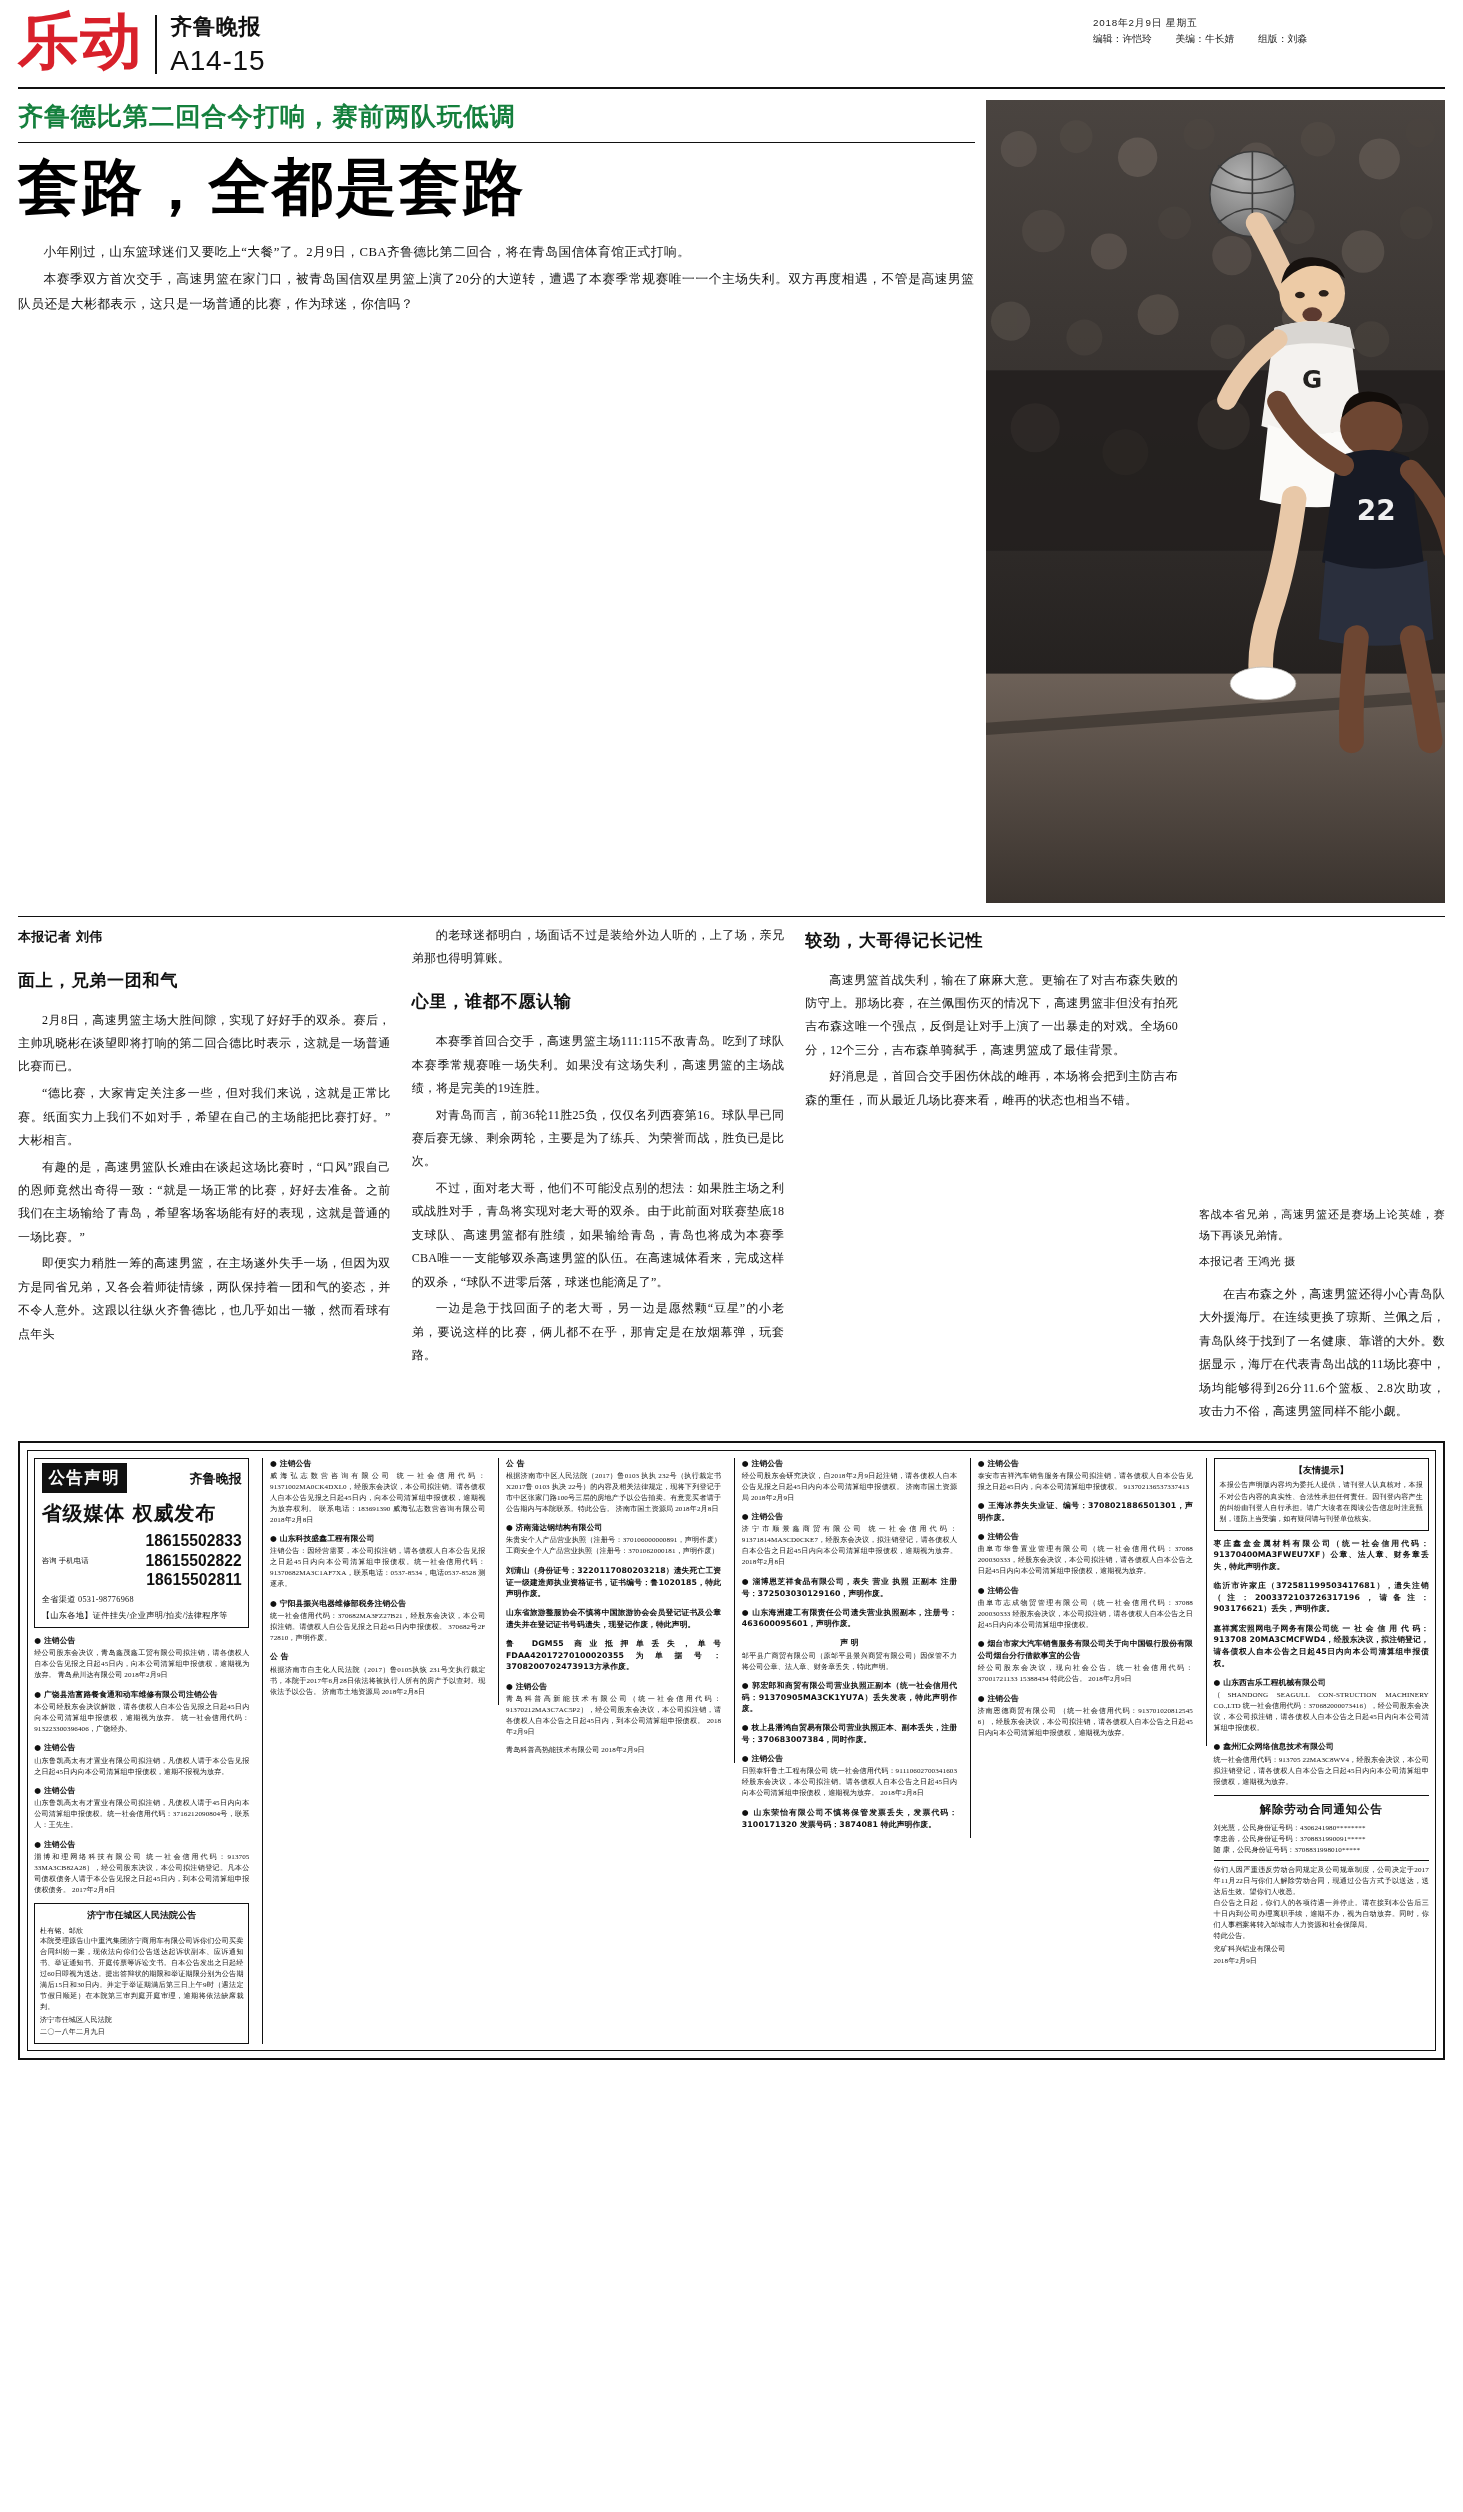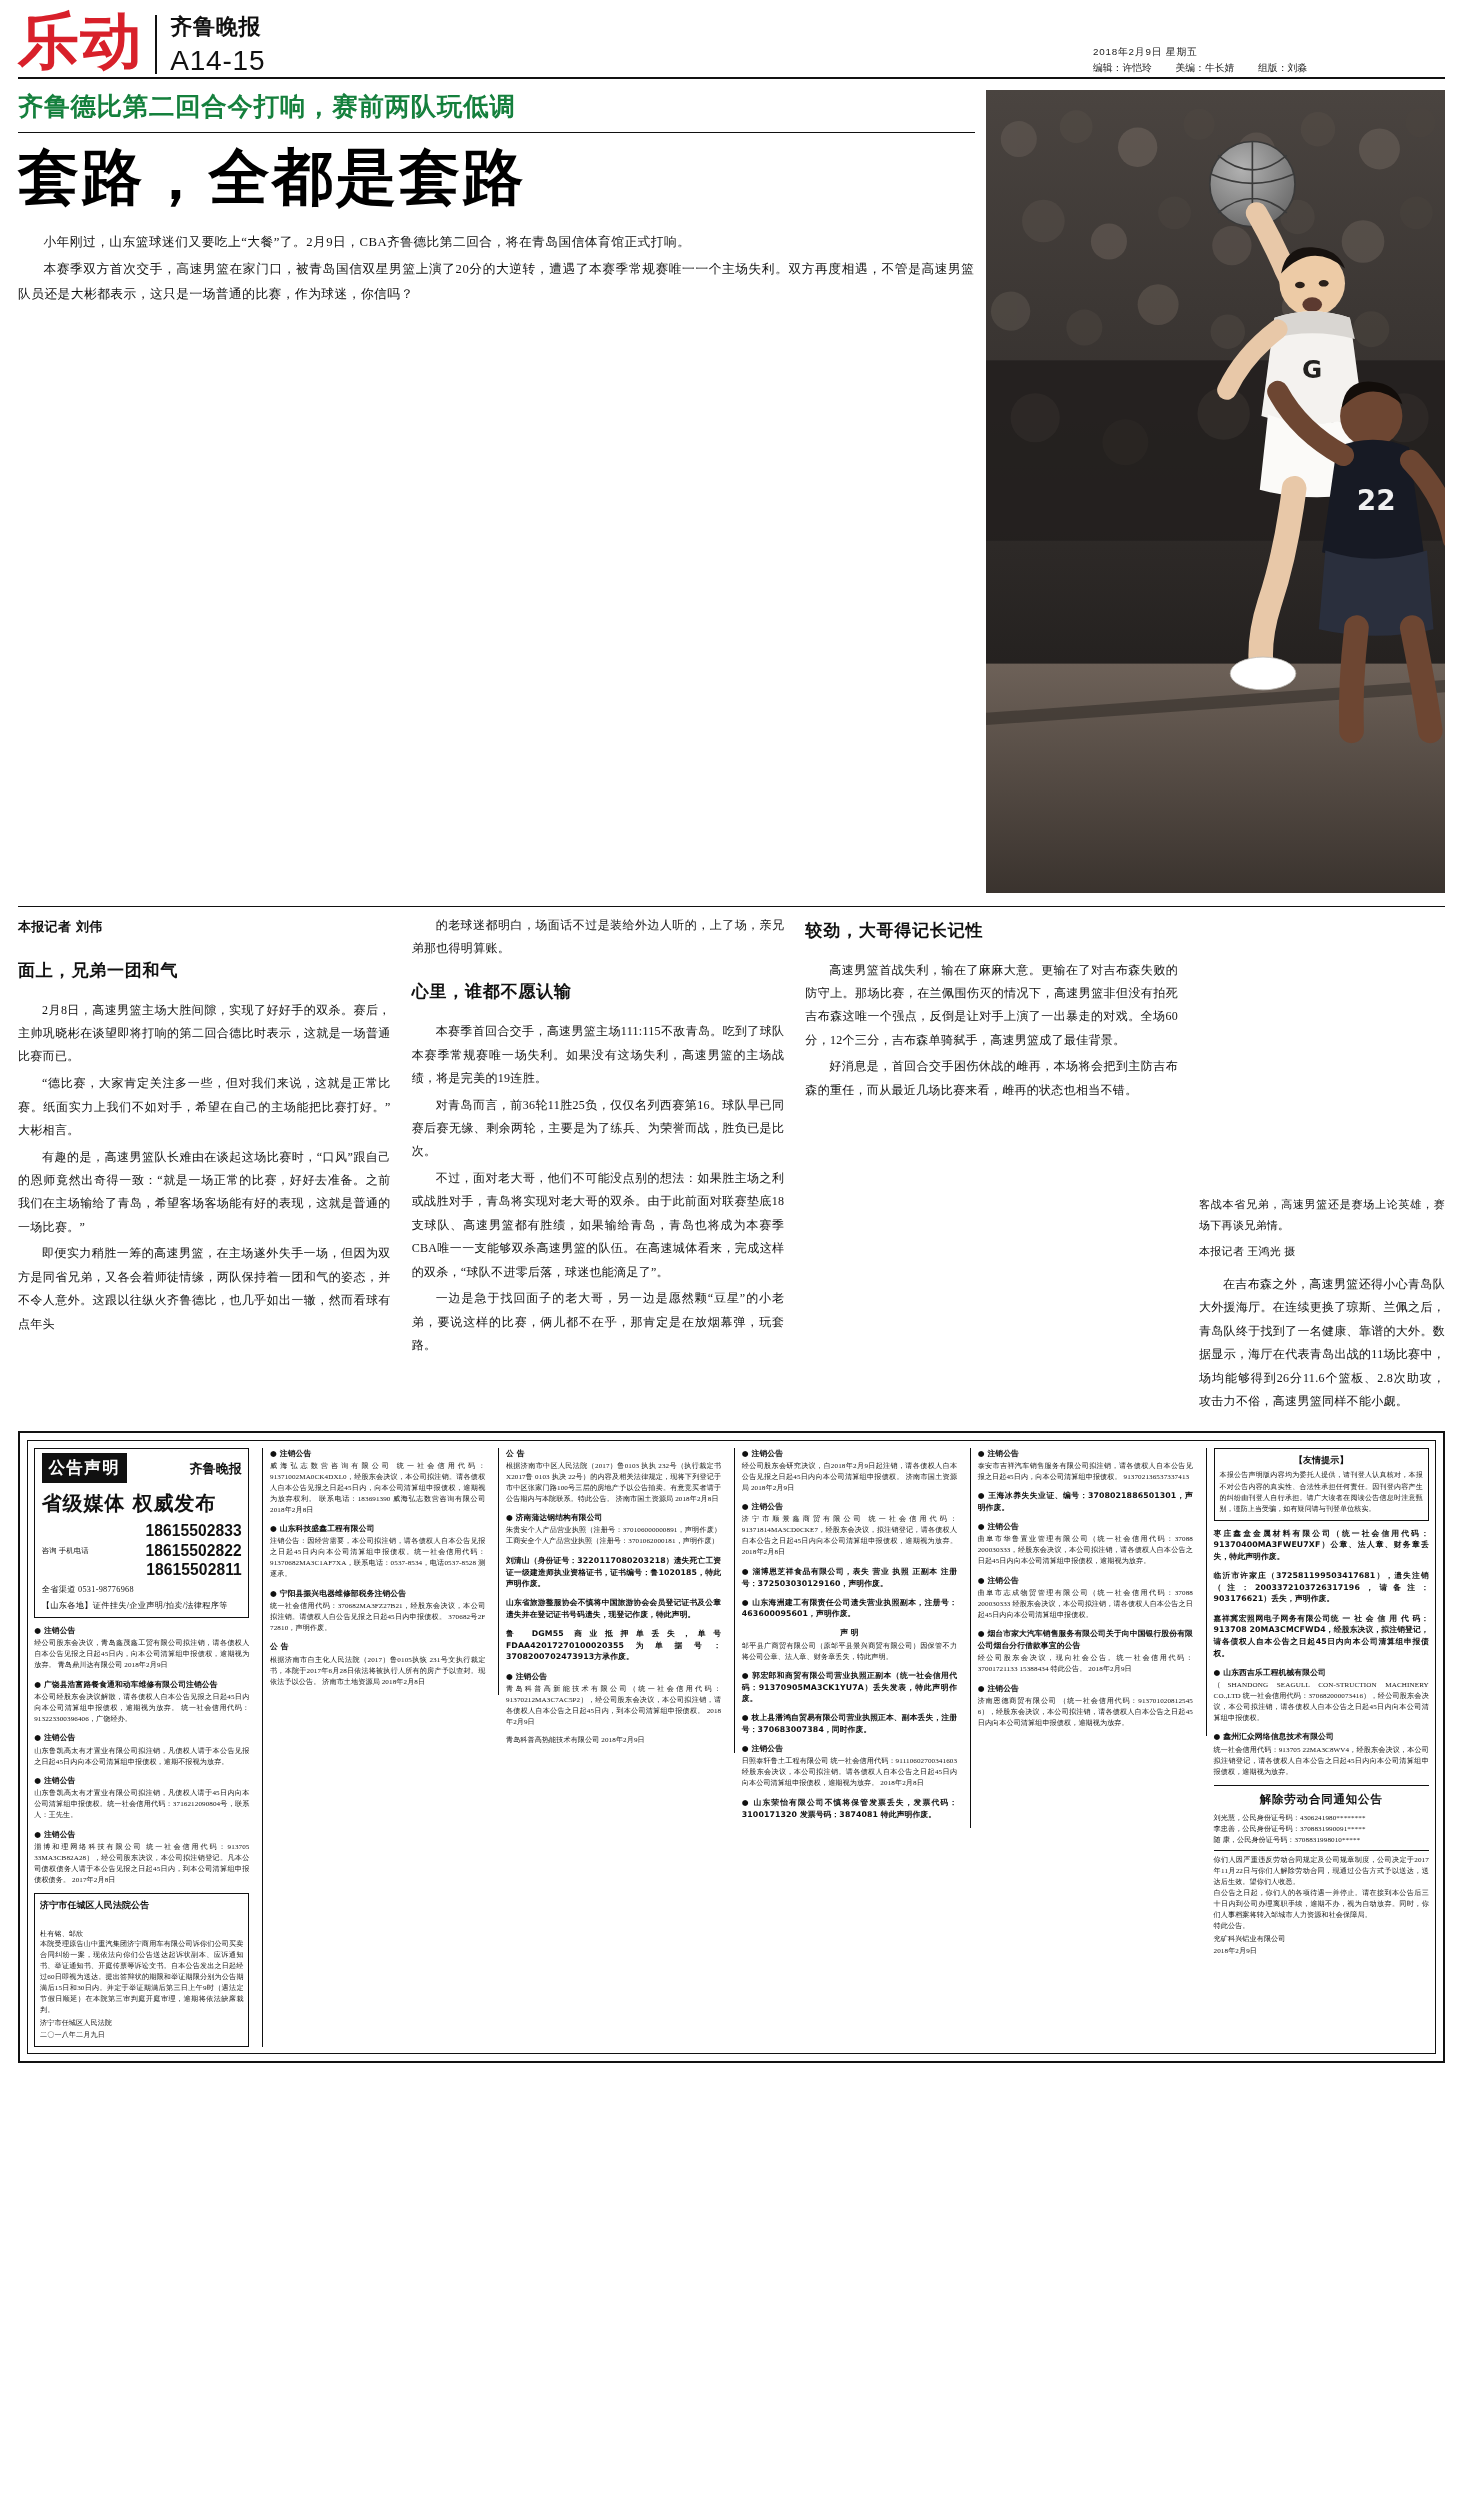--- a/index.html
+++ b/index.html
@@ -14,23 +14,23 @@
     width:1463px;
     min-height:2512px;
     background:#fff;
     box-sizing:border-box;
     padding:11.5px 18px 8.2px 18px;
   }
 
   
   .masthead{
     display:flex;
-    align-items:flex-end;
+    align-items:flex-start;
     border-bottom:2.5px solid #111;
-    padding-bottom:0;
+    padding-bottom:10px;
   }
   .logo-block{display:flex;align-items:flex-start;}
   .logo-red{
     font-family:"DejaVu Sans", sans-serif;
     font-weight:bold;
     font-size:61px;
     color:#d8202a;
     line-height:0.95;
     letter-spacing:1.6px;
     padding-right:11.5px;
@@ -243,22 +243,22 @@
     text-align:center;
     font-family:"DejaVu Sans", sans-serif;
     font-weight:bold;font-size:11.5px;letter-spacing:0.8px;margin-bottom:4.9px;
   }
   .court-box{
     border:0.8px solid #111;
     padding:4.9px;
     margin-top:4.9px;
   }
   .court-title{
-    text-align:left;font-family:"DejaVu Sans", sans-serif;font-weight:bold;
-    font-size:9px;margin-bottom:16px;
+    text-align:center;font-family:"DejaVu Sans", sans-serif;font-weight:bold;
+    font-size:9px;margin-bottom:3px;
   }
   .hr-thin{border-top:0.8px solid #111;margin:4.1px 0;}
 </style>
 </head>
 <body>
 
 <div class="page">
 
   <div class="masthead">
     <div class="logo-block">

